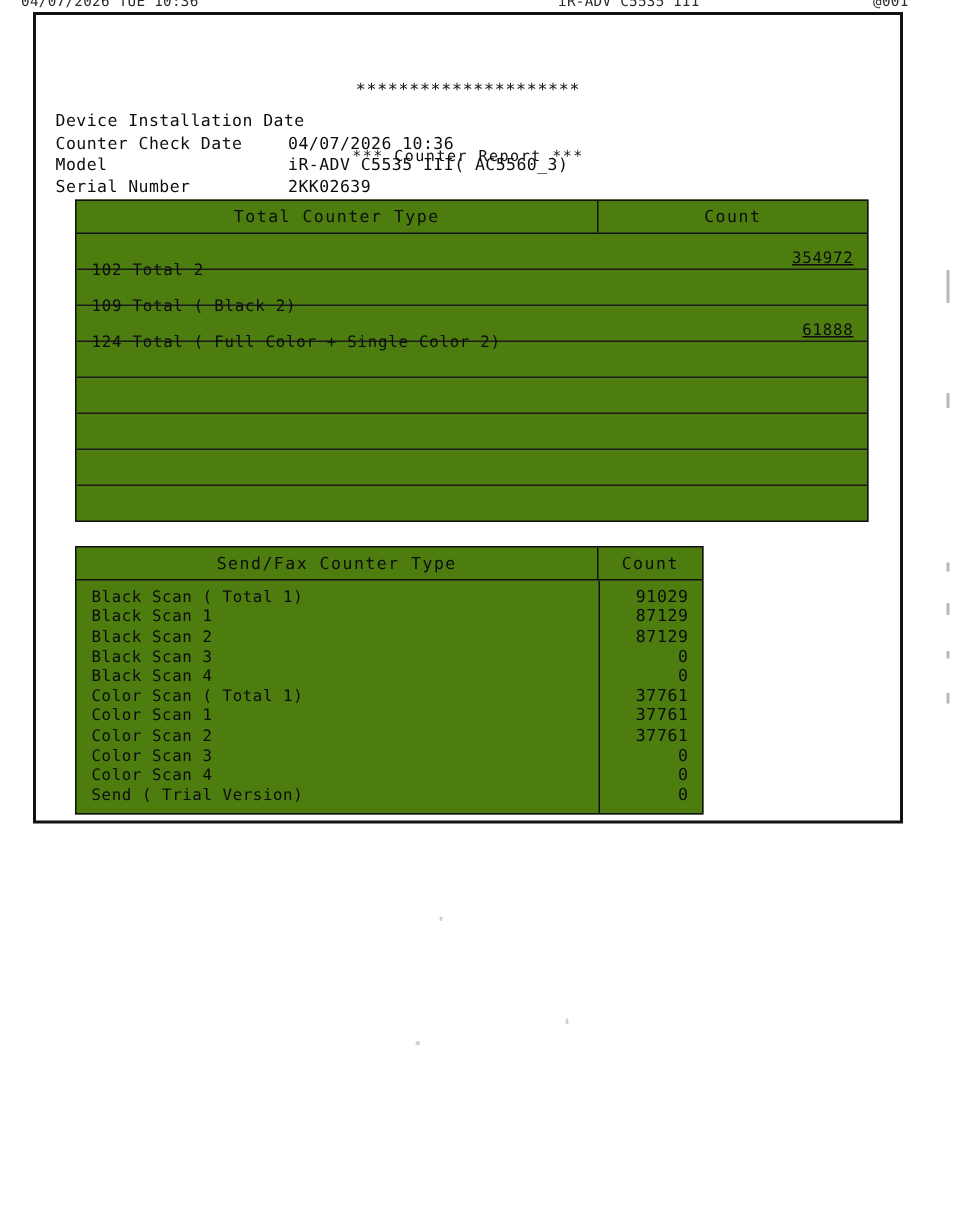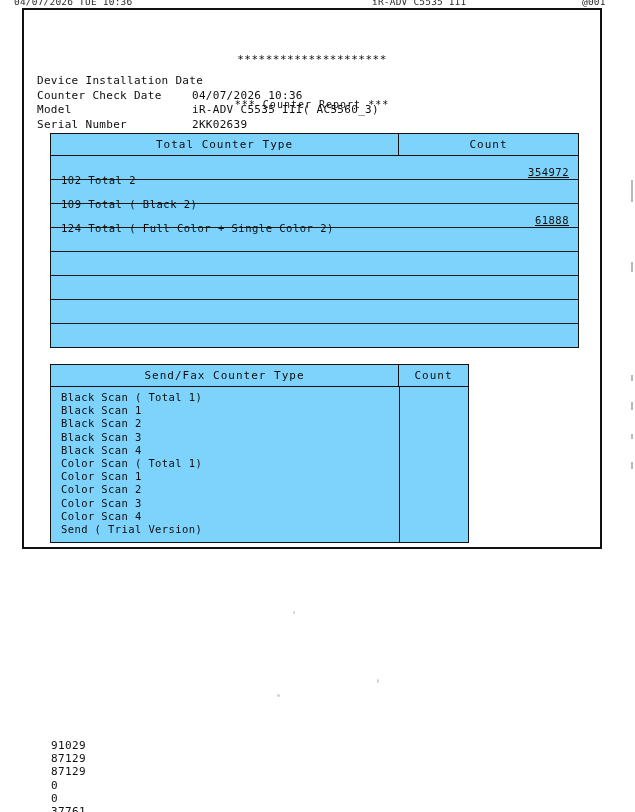--- a/index.html
+++ b/index.html
@@ -69,21 +69,21 @@
   }
   .info-row { display: flex; white-space: pre; }
   .info-label { width: 155px; flex: 0 0 155px; letter-spacing: 0.3px; }
   .info-value { letter-spacing: 0.3px; }
 
   
   .ctable {
     position: absolute;
     border: 1.6px solid #111111;
     box-sizing: border-box;
-    background: #7dd3fc;
+    background: #4d7c0f;
   }
   #total-counter-table { left: 26px; top: 123px;  width: 529px; height: 215px; }
   #sendfax-table       { left: 26px; top: 354px;  width: 419px; height: 179px; }
 
   .ct-head {
     display: flex;
     height: 22px;
     border-bottom: 1.6px solid #111111;
     box-sizing: border-box;
   }
@@ -142,22 +142,21 @@
     position: absolute;
     left: 348px;
     top: 0;
     bottom: 0;
     width: 0;
     border-left: 1.6px solid #111111;
   }
   .sf-row {
     display: flex;
     height: 13.2px;
-    align-items: flex-start;
-    flex-direction: column;
+    align-items: flex-end;
   }
   .sf-row .sf-label {
     width: 348px; flex: 0 0 348px;
     padding-left: 10px;
     box-sizing: border-box;
     font-size: 10.5px;
     letter-spacing: 0.4px;
     white-space: pre;
   }
   .sf-row .sf-count {

